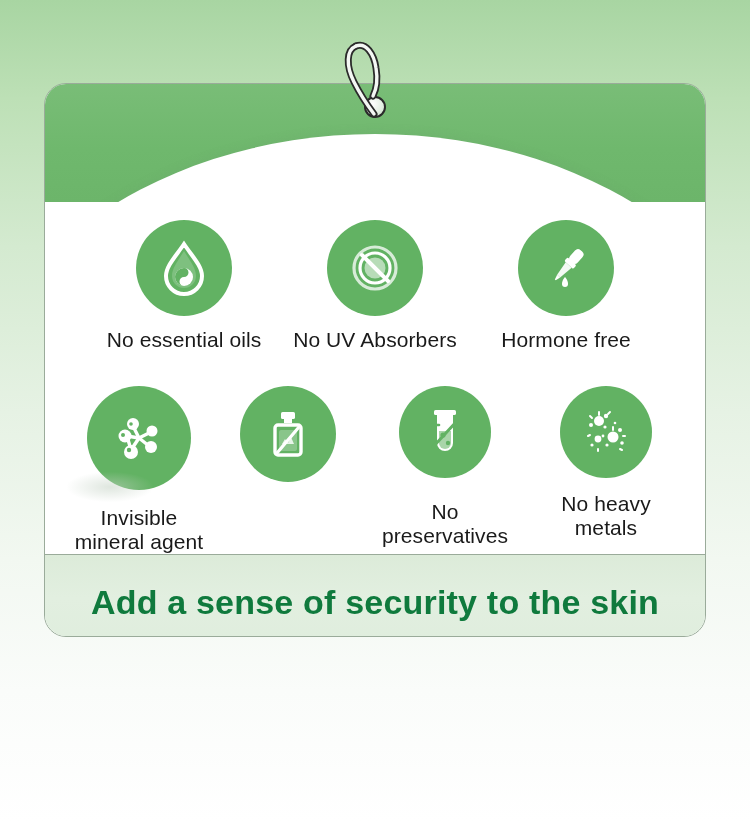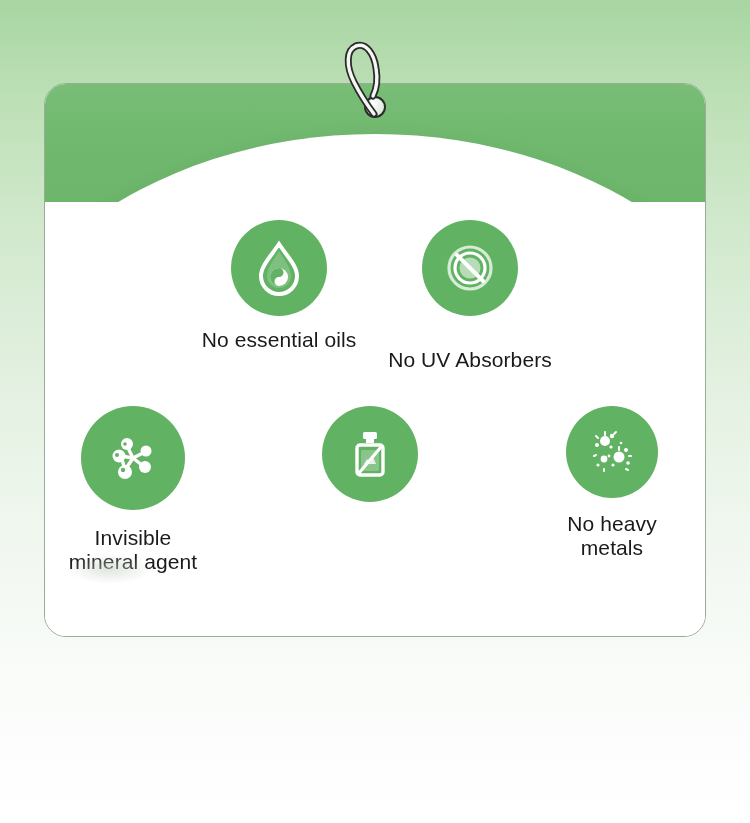--- a/index.html
+++ b/index.html
@@ -99,21 +99,21 @@
     position: relative;
     padding: 0 14px;
   }
 
   .row {
     display: flex;
     justify-content: center;
     align-items: flex-start;
   }
   .row-1 { padding-top: 18px; }
-  .row-2 { padding-top: 34px; justify-content: space-between; }
+  .row-2 { padding-top: 34px; }
 
   .feature {
     display: flex;
     flex-direction: column;
     align-items: center;
   }
 
   .icon-circle {
     border-radius: 50%;
     background: #62b263;
@@ -129,21 +129,21 @@
     color: #1a1a1a;
     font-size: 21px;
     line-height: 1.14;
     letter-spacing: 0.1px;
     white-space: pre-line;
   }
 
   
   .f1 { width: 190px; }
   .f1 .icon-circle { width: 96px; height: 96px; }
-  .f2 { width: 192px; gap: 20px; }
+  .f2 { width: 192px; }
   .f2 .icon-circle { width: 96px; height: 96px; }
   .f3 { width: 190px; }
   .f3 .icon-circle { width: 96px; height: 96px; }
 
   .g1 { width: 148px; }
   .g1 .icon-circle { width: 104px; height: 104px; }
   .g2 { width: 150px; }
   .g2 .icon-circle { width: 96px; height: 96px; }
   .g3 { width: 164px; }
   .g3 .icon-circle { width: 92px; height: 92px; }
@@ -229,20 +229,34 @@
           <svg width="58" height="58" viewBox="0 0 58 58">
             <circle cx="29" cy="29" r="21" fill="none" stroke="#ffffff" stroke-width="3.2" opacity="0.75"></circle>
             <circle cx="29" cy="29" r="15" fill="none" stroke="#ffffff" stroke-width="3.2"></circle>
             <circle cx="29" cy="29" r="10.5" fill="#ffffff" opacity="0.55"></circle>
             <line x1="16" y1="16" x2="42" y2="42" stroke="#ffffff" stroke-width="4" stroke-linecap="round"></line>
           </svg>
         </div>
         <div class="feature-label">No UV Absorbers</div>
       </div>
 
+      <div class="feature f3">
+        <div class="icon-circle">
+          <svg width="58" height="58" viewBox="0 0 58 58">
+            <g transform="rotate(42 29 29)">
+              <rect x="24" y="6" width="10" height="15" rx="4" fill="#ffffff"></rect>
+              <rect x="23" y="20" width="12" height="5" rx="1.6" fill="#ffffff"></rect>
+              <path d="M25 25 L33 25 L31 40 L27 40 Z" fill="#ffffff" opacity="0.92"></path>
+              <path d="M27 40 L31 40 L29.6 45 L28.4 45 Z" fill="#ffffff"></path>
+            </g>
+            <path d="M25 45 C 25 41, 28 38, 28 38 C 28 38, 31 41, 31 45 A 3 3 0 0 1 25 45 Z" fill="#ffffff"></path>
+          </svg>
+        </div>
+        <div class="feature-label">Hormone free</div>
+      </div>
 
     </div>
 
     <div class="row row-2">
 
       <div class="feature g1">
         <div class="icon-circle">
           <svg width="60" height="60" viewBox="0 0 60 60">
             <g stroke="#ffffff" stroke-width="3.4" stroke-linecap="round">
               <line x1="24" y1="18" x2="30" y2="30"></line>
@@ -272,20 +286,35 @@
             <rect x="21" y="6" width="14" height="7" rx="1.6" fill="#ffffff"></rect>
             <rect x="24" y="12" width="8" height="5" fill="#ffffff"></rect>
             <path d="M18 19 h20 a3 3 0 0 1 3 3 v24 a3 3 0 0 1 -3 3 h-20 a3 3 0 0 1 -3 -3 v-24 a3 3 0 0 1 3 -3 Z" fill="none" stroke="#ffffff" stroke-width="3.4"></path>
             <rect x="19" y="24" width="18" height="21" rx="2" fill="#ffffff" opacity="0.25"></rect>
             <line x1="17" y1="47" x2="39" y2="21" stroke="#ffffff" stroke-width="3.2" stroke-linecap="round"></line>
             <path d="M22 38 l3 -5 l3 4 l3 -6 l3 7 z" fill="#ffffff" opacity="0.8"></path>
           </svg>
         </div>
       </div>
 
+      <div class="feature g3">
+        <div class="icon-circle">
+          <svg width="54" height="54" viewBox="0 0 54 54">
+            <path d="M19 8 h16 v30 a8 8 0 0 1 -16 0 Z" fill="#ffffff"></path>
+            <rect x="16" y="5" width="22" height="5" rx="1.6" fill="#ffffff"></rect>
+            <path d="M21 26 h12 v12 a6 6 0 0 1 -12 0 Z" fill="#62b263" opacity="0.55"></path>
+            <circle cx="25" cy="30" r="2.6" fill="#62b263"></circle>
+            <circle cx="30" cy="38" r="2.2" fill="#62b263"></circle>
+            <line x1="15" y1="42" x2="39" y2="16" stroke="#62b263" stroke-width="3" stroke-linecap="round"></line>
+            <line x1="14" y1="20" x2="21" y2="20" stroke="#62b263" stroke-width="2.6" stroke-linecap="round"></line>
+          </svg>
+        </div>
+        <div class="feature-label">No
+preservatives</div>
+      </div>
 
       <div class="feature g4">
         <div class="icon-circle">
           <svg width="54" height="54" viewBox="0 0 54 54">
             <g fill="#ffffff">
               <circle cx="20" cy="16" r="5"></circle>
               <circle cx="34" cy="32" r="5.5"></circle>
               <circle cx="19" cy="34" r="3.4"></circle>
               <circle cx="12" cy="20" r="2"></circle>
               <circle cx="27" cy="11" r="2.2"></circle>
@@ -311,14 +340,17 @@
         </div>
         <div class="feature-label">No heavy
 metals</div>
       </div>
 
     </div>
 
     <div class="smudge"></div>
   </div>
 
+  <div class="card-footer">
+    <div class="footer-text">Add a sense of security to the skin</div>
+  </div>
 
 </div>
 
 </body></html>

